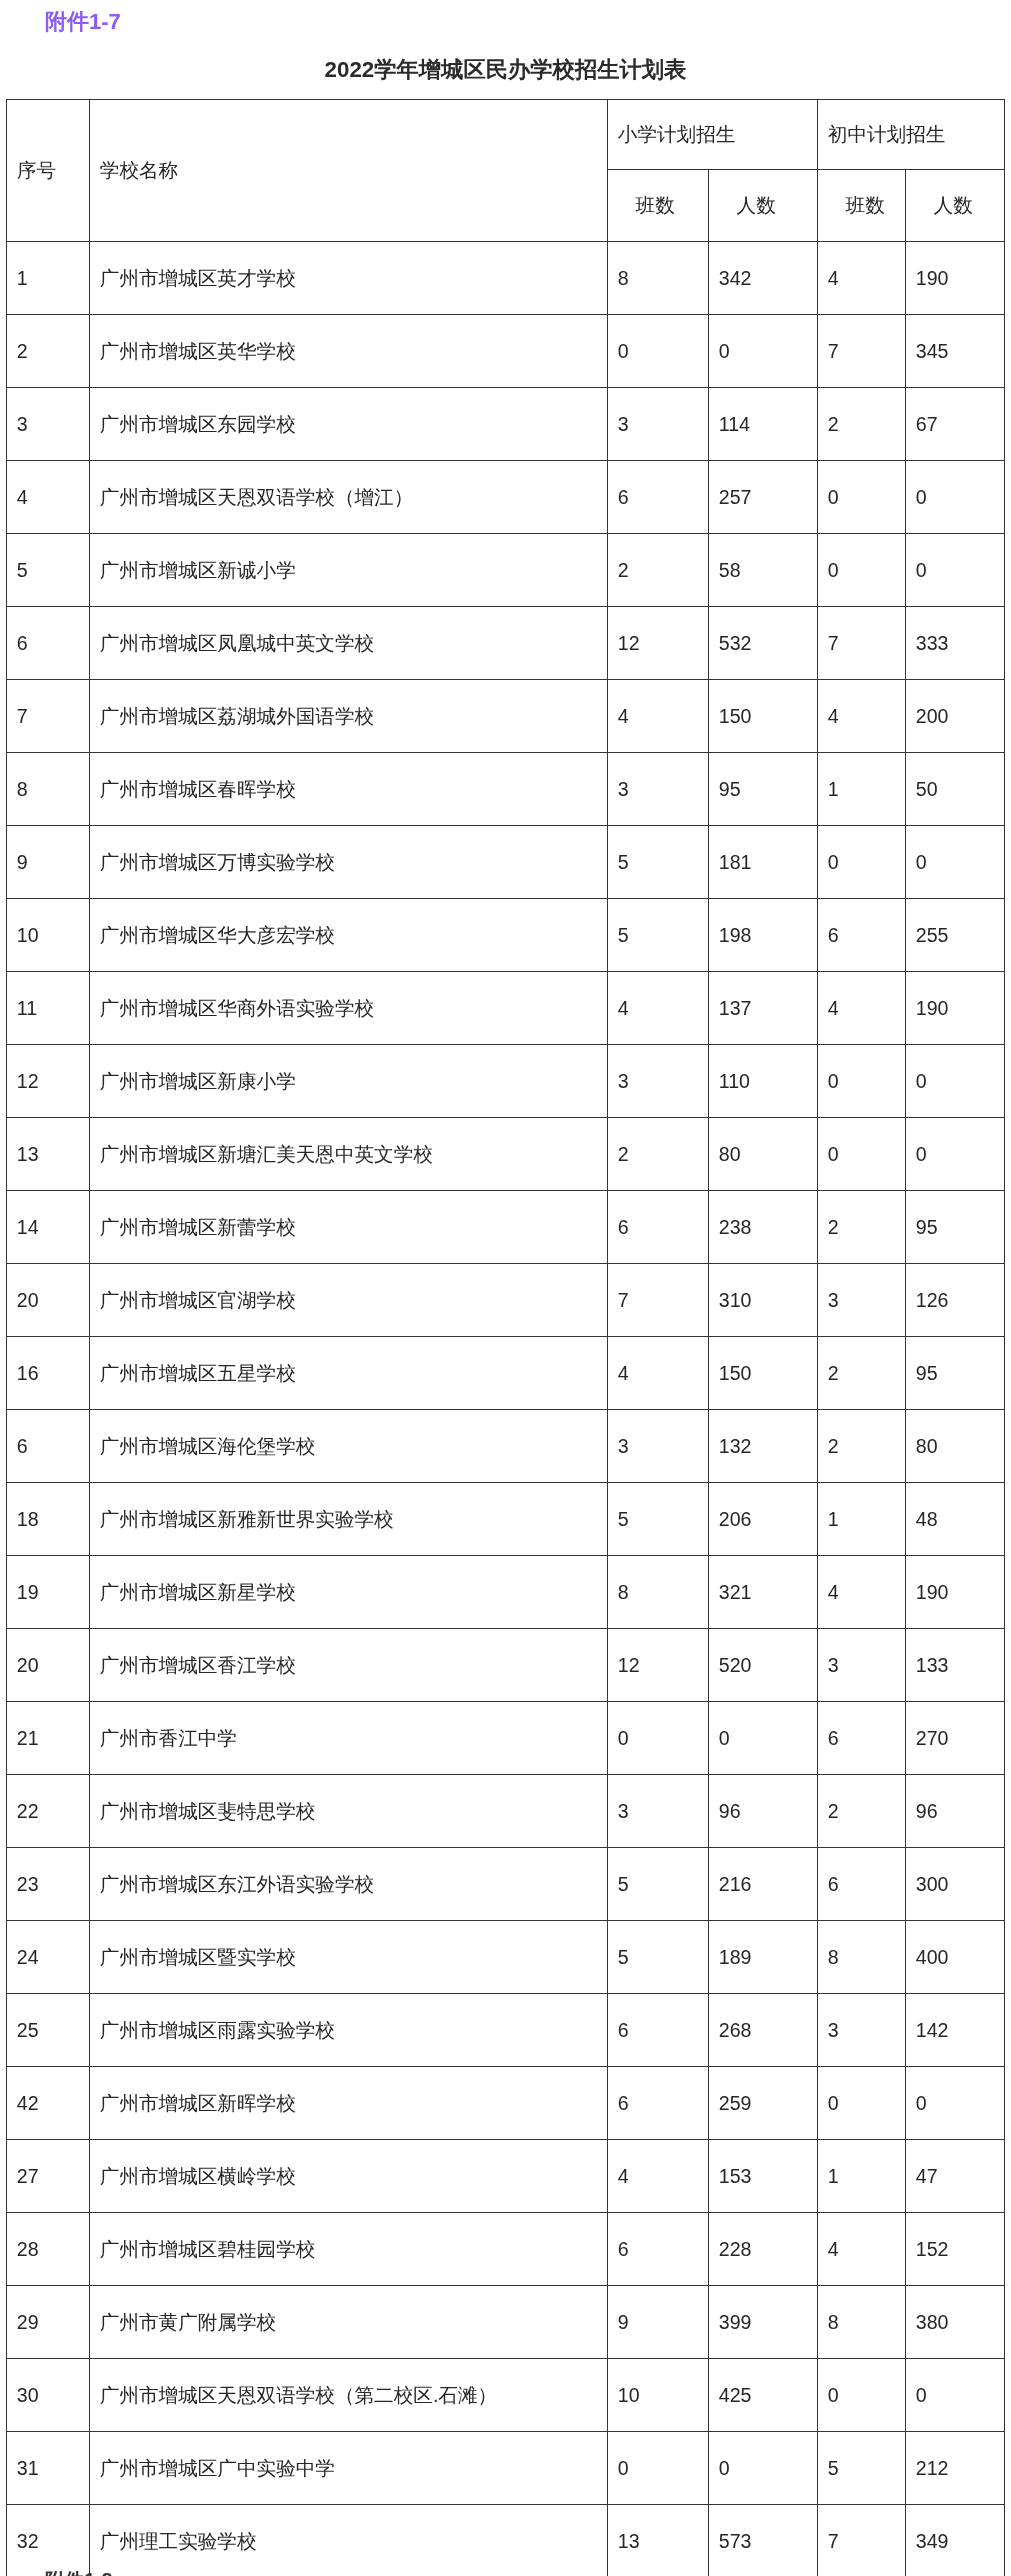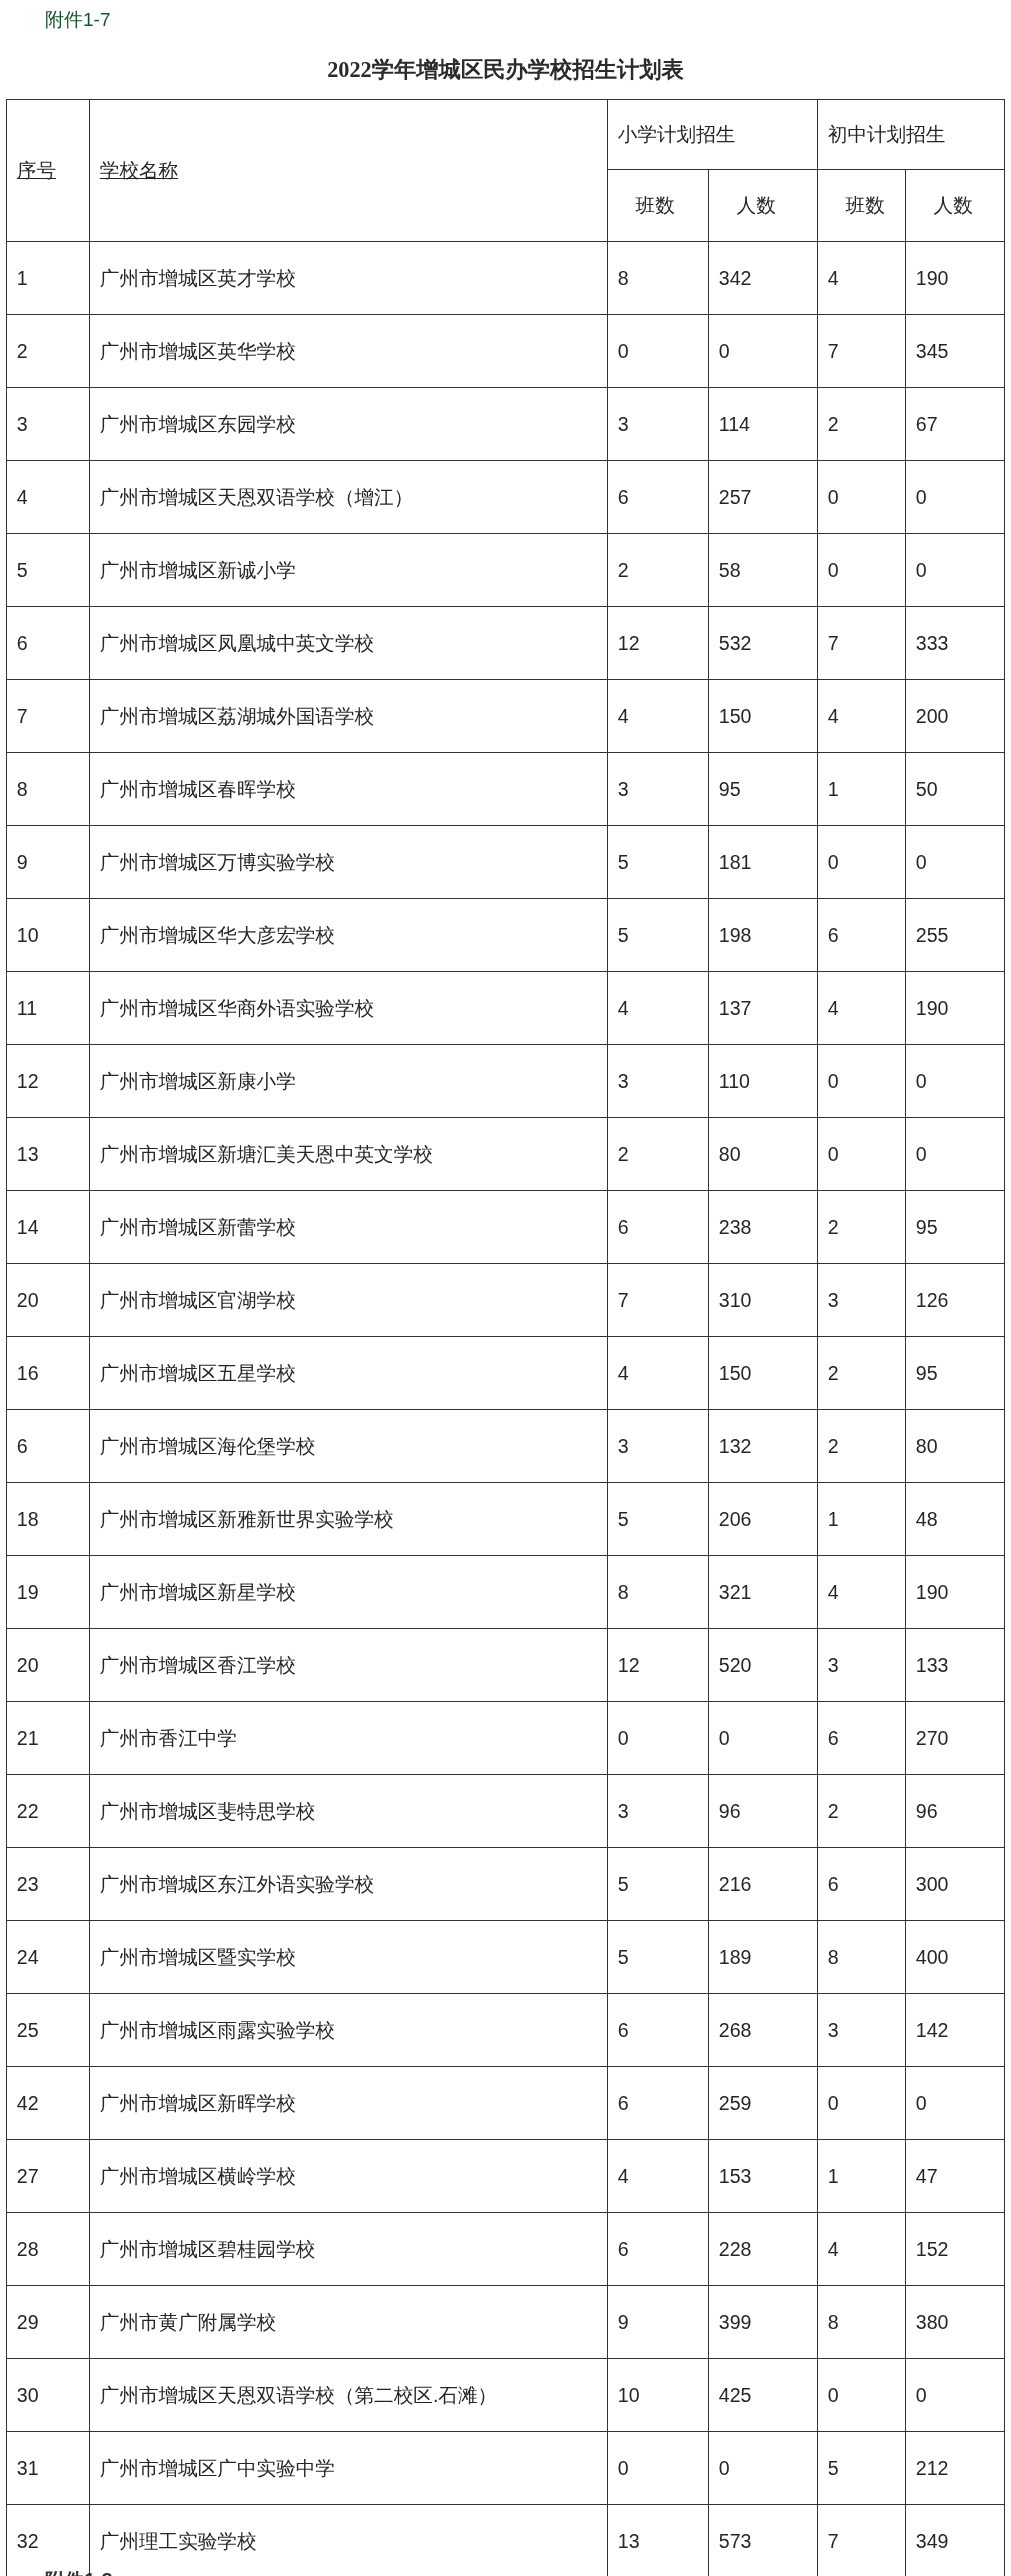--- a/index.html
+++ b/index.html
@@ -3,41 +3,41 @@
 <meta charset="utf-8">
 <style>
   html,body{margin:0;padding:0;}
   body{
     width:1011px;height:2576px;overflow:hidden;position:relative;
     background:#ffffff;color:#262626;
     font-family:"Liberation Sans","DejaVu Sans",sans-serif;
   }
   .attachment-label{
     position:absolute;left:45px;top:7.4px;
-    font-size:19px;font-weight:normal;color:#14532d;white-space:nowrap;
+    font-size:22px;font-weight:bold;color:#8b5cf6;white-space:nowrap;
   }
   .page-title{
     position:absolute;left:0;top:55px;width:1011px;
-    text-align:center;font-size:22.3px;font-weight:bold;color:#2b2b2b;white-space:nowrap;font-family:Liberation Serif, serif;
+    text-align:center;font-size:22.3px;font-weight:bold;color:#2b2b2b;white-space:nowrap;
   }
   table.enroll{
     position:absolute;left:5.6px;top:99px;width:997px;
     border-collapse:collapse;table-layout:fixed;
     border:1.9px solid #333333;
   }
   table.enroll th, table.enroll td{
     border:0.9px solid #333333;
     font-size:19.6px;font-weight:normal;color:#262626;
     text-align:left;vertical-align:middle;
     padding:0 3.7px 0 10.2px;
     overflow:hidden;white-space:nowrap;
   }
   thead tr.group-row th{height:69px;margin-left:13px;}
   thead tr.sub-row th{height:71px;border-bottom:1.9px solid #333333;padding-left:28px;}
-  thead th.span2{border-bottom:1.9px solid #333333;text-decoration:underline;}
+  thead th.span2{border-bottom:1.9px solid #333333;}
   tbody td{height:72px;}
   .footer-cut{
     position:absolute;left:45px;top:2567px;
     font-size:19.6px;font-weight:bold;color:#333333;white-space:nowrap;
   }
 </style>
 </head>
 <body>
 
 <div class="attachment-label">附件1-7</div>

